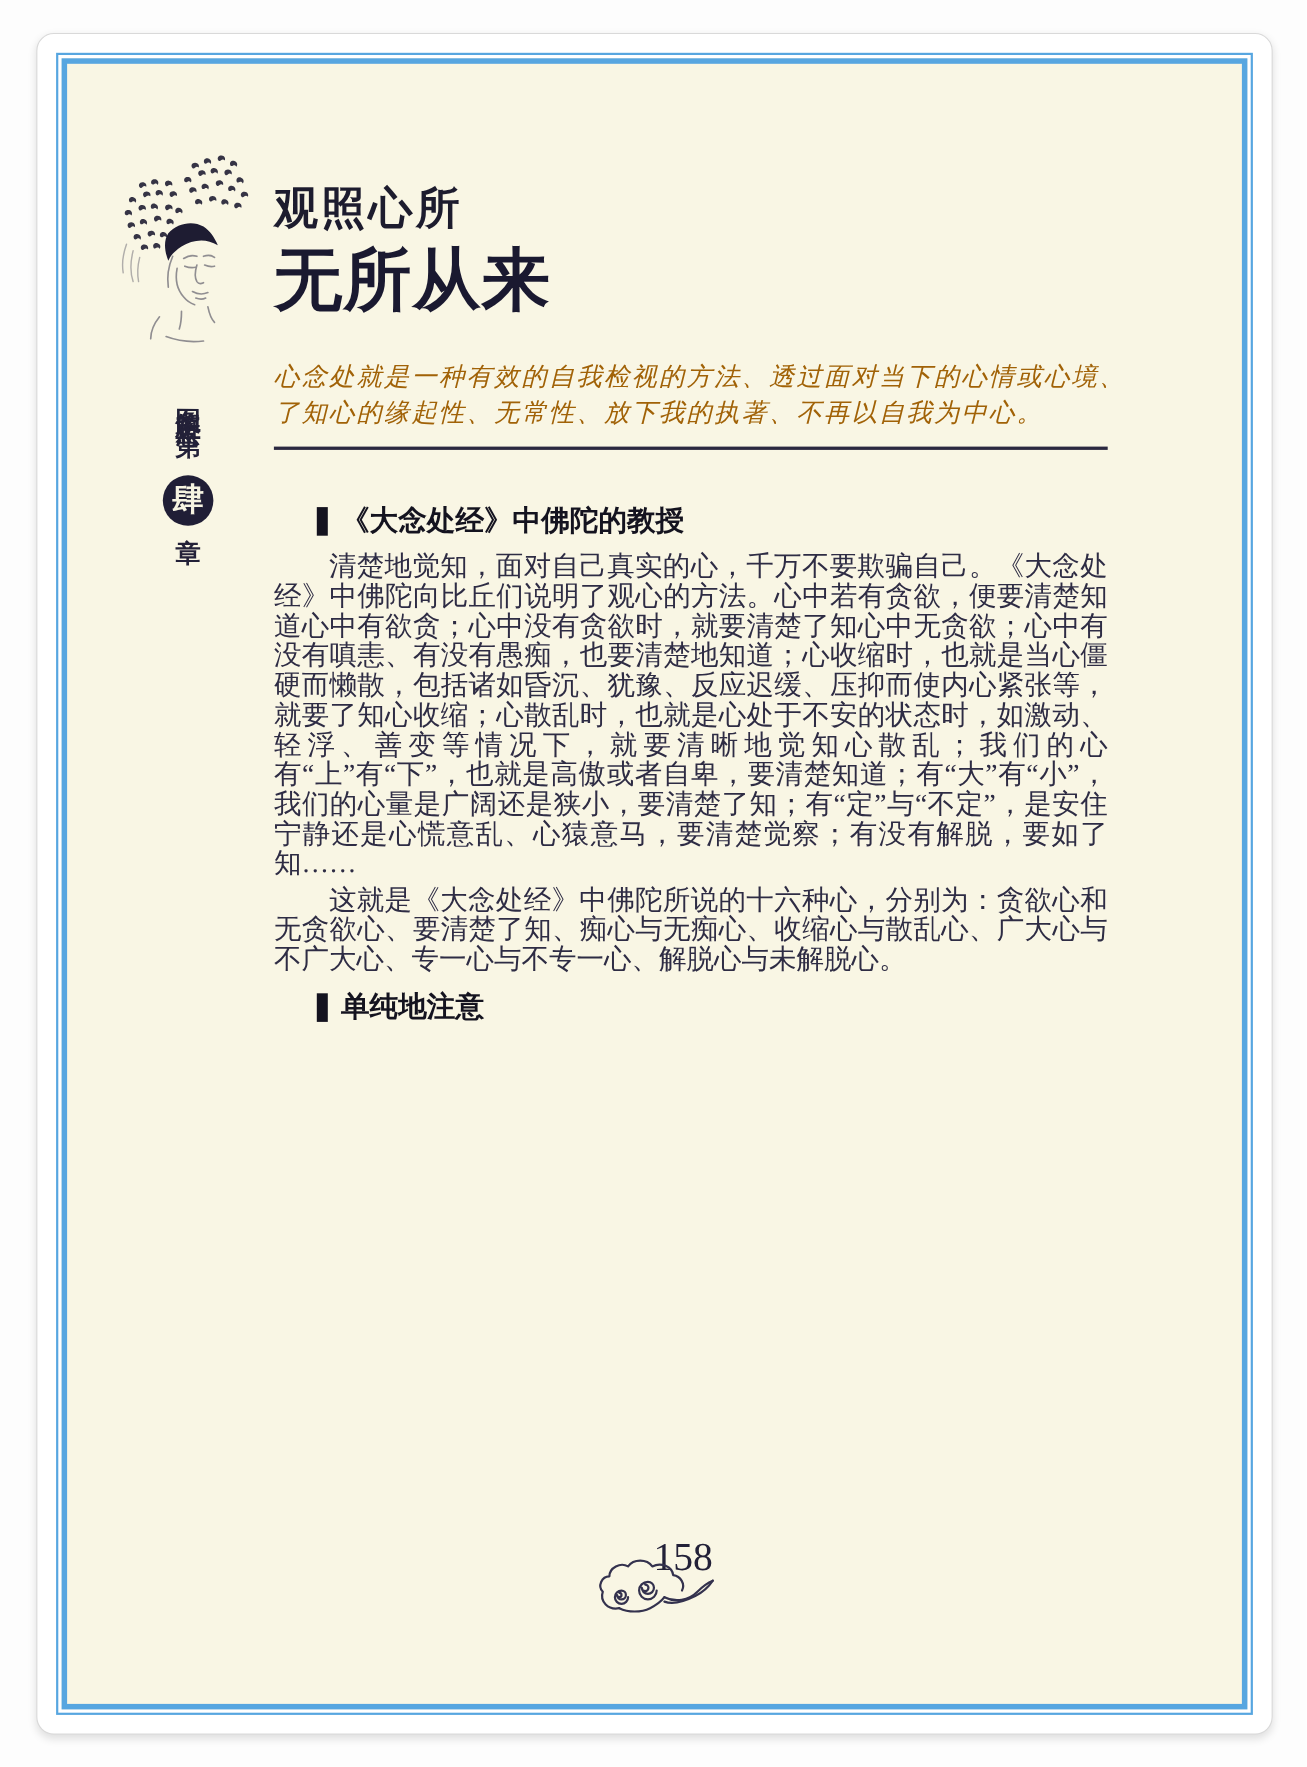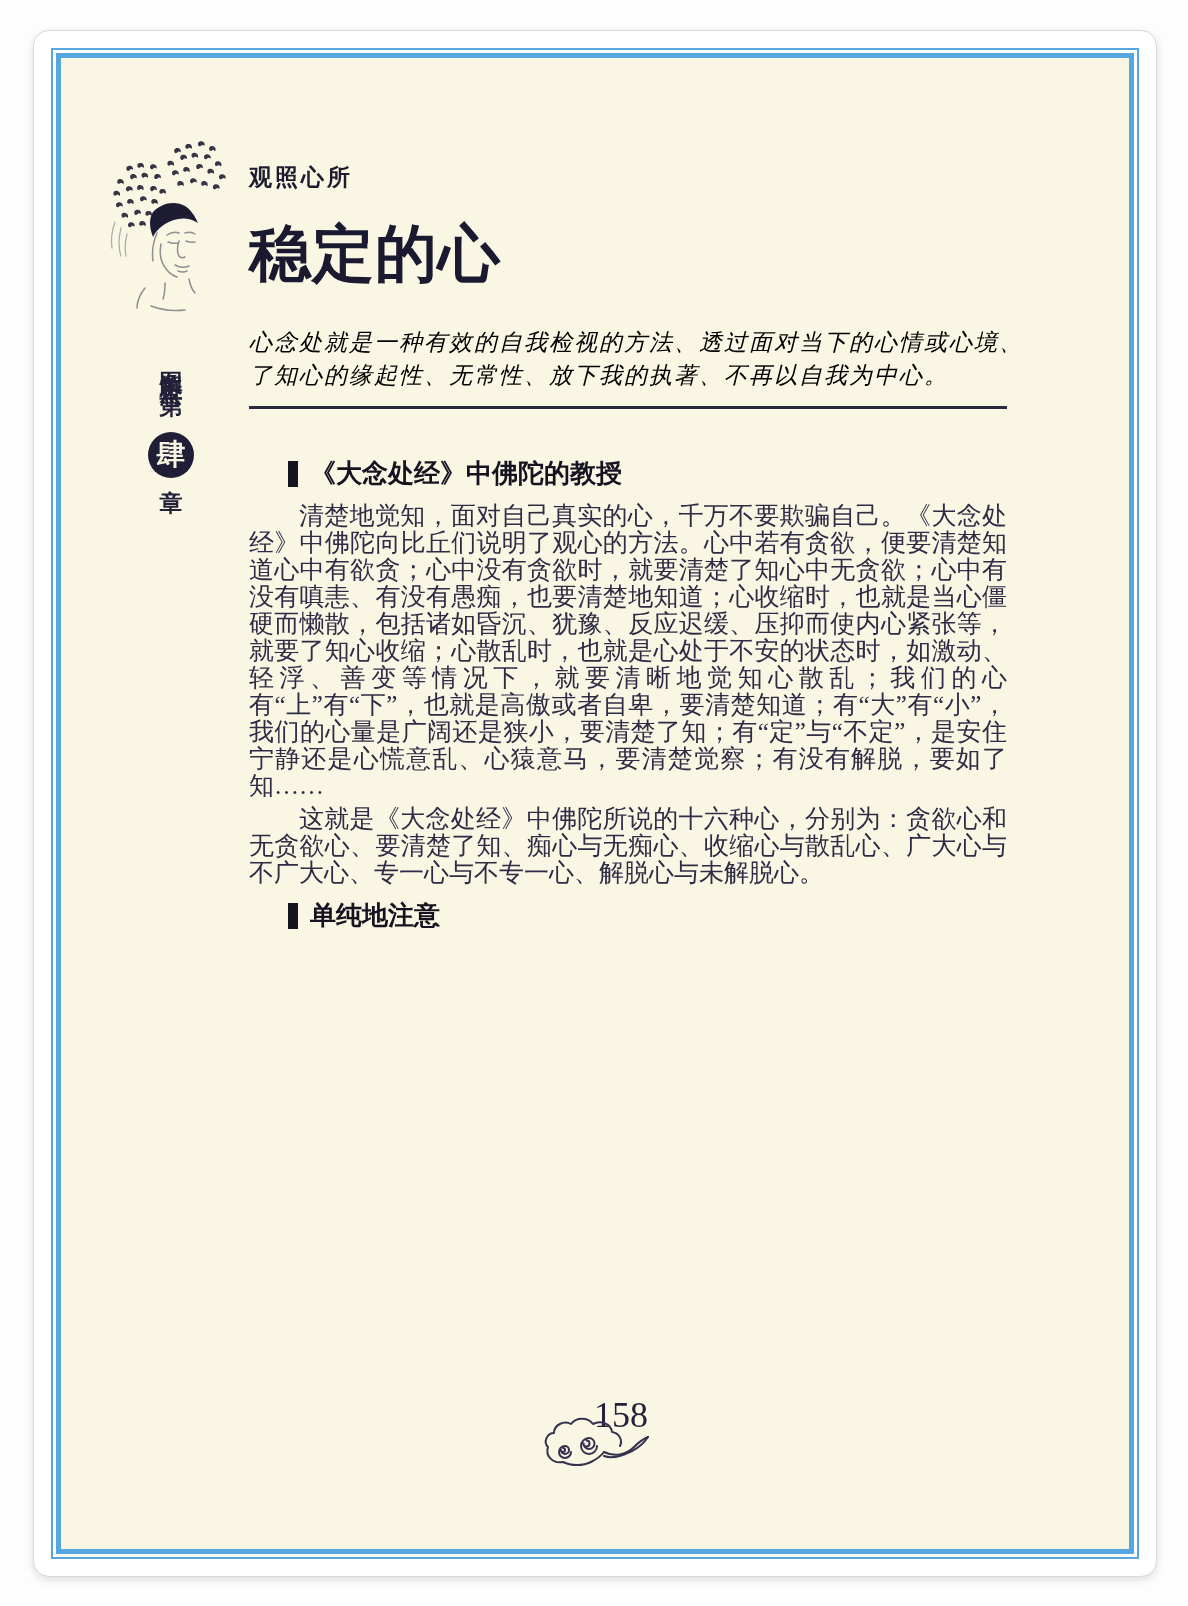--- a/index.html
+++ b/index.html
@@ -29,29 +29,29 @@
     display:flex;align-items:center;justify-content:center;
     color:#f7f4e2;font-size:29px;font-weight:700;
   }
   .chapter-suffix{margin-top:10px;}
 
   
   .buddha{position:absolute;left:40px;top:78px;}
   .eyebrow{
     position:absolute;left:188px;top:104px;
     font-family:"Liberation Sans","DejaVu Sans",sans-serif;
-    font-weight:700;font-size:23px;letter-spacing:3px;color:#1d1c2e;
+    font-weight:700;font-size:40px;letter-spacing:3px;color:#1d1c2e;
   }
   .big-title{
     position:absolute;left:188px;top:154px;
     font-weight:700;font-size:62px;letter-spacing:1px;color:#1a1930;
   }
   .intro{
     position:absolute;left:188px;top:268px;width:775px;
-    font-style:italic;font-size:23px;line-height:33px;letter-spacing:2px;color:#000000;
+    font-style:italic;font-size:23px;line-height:33px;letter-spacing:2px;color:#a16207;
   }
   .divider{position:absolute;left:188px;top:348px;width:758px;height:3px;background:#2b2940;}
 
   
   .main{position:absolute;left:188px;top:398px;width:758px;}
   .sec-heading{
     display:flex;align-items:center;gap:12px;margin:0;
     font-family:"Liberation Sans","DejaVu Sans",sans-serif;
     font-weight:700;font-size:26px;color:#14131f;padding-left:39px;
   }
@@ -229,21 +229,21 @@
               <path d="M50,170 q16,6 34,4"></path>
             </g>
             <g fill="none" stroke="#2a2840" stroke-width="1.3" stroke-linecap="round" opacity="0.35">
               <path d="M20,92 q-4,16 0,28"></path>
               <path d="M26,98 q-3,12 -1,22"></path>
               <path d="M14,86 q-5,14 -3,26"></path>
             </g>
           </svg>
 
           <div class="eyebrow">观照心所</div>
-          <div class="big-title">稳定的心</div>
+          <div class="big-title">无所从来</div>
           <div class="intro">心念处就是一种有效的自我检视的方法、透过面对当下的心情或心境、了知心的缘起性、无常性、放下我的执著、不再以自我为中心。</div>
           <div class="divider"></div>
 
           <div class="main">
             <h2 class="sec-heading">
               <span class="bullet"></span>
               <span>《大念处经》中佛陀的教授</span>
             </h2>
             <p>清楚地觉知，面对自己真实的心，千万不要欺骗自己。《大念处经》中佛陀向比丘们说明了观心的方法。心中若有贪欲，便要清楚知道心中有欲贪；心中没有贪欲时，就要清楚了知心中无贪欲；心中有没有嗔恚、有没有愚痴，也要清楚地知道；心收缩时，也就是当心僵硬而懒散，包括诸如昏沉、犹豫、反应迟缓、压抑而使内心紧张等，就要了知心收缩；心散乱时，也就是心处于不安的状态时，如激动、轻浮、善变等情况下，就要清晰地觉知心散乱；我们的心有“上”有“下”，也就是高傲或者自卑，要清楚知道；有“大”有“小”，我们的心量是广阔还是狭小，要清楚了知；有“定”与“不定”，是安住宁静还是心慌意乱、心猿意马，要清楚觉察；有没有解脱，要如了知……</p>
             <p>这就是《大念处经》中佛陀所说的十六种心，分别为：贪欲心和无贪欲心、要清楚了知、痴心与无痴心、收缩心与散乱心、广大心与不广大心、专一心与不专一心、解脱心与未解脱心。</p>

